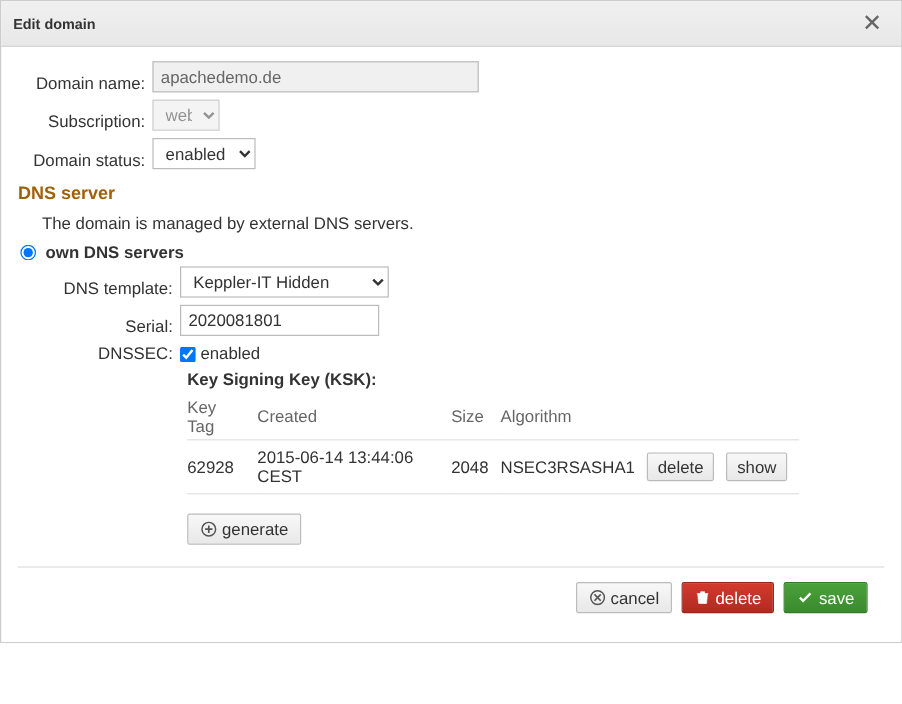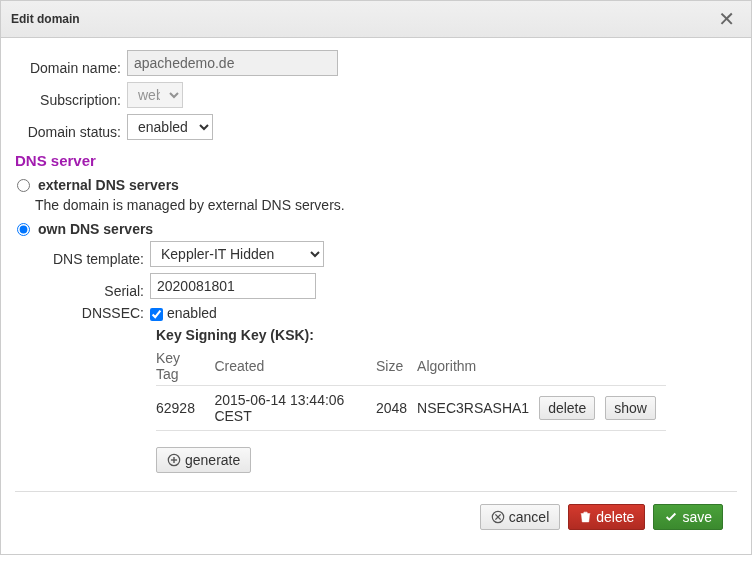--- a/index.html
+++ b/index.html
@@ -7,26 +7,26 @@
 .dialog { width: 752px; border: 1px solid #ccc; background: #fff; }
 .titlebar { display: flex; justify-content: space-between; align-items: center; background: linear-gradient(#f0f0f0, #e8e8e8); border-bottom: 1px solid #ccc; padding: 6px 10px; }
 .titlebar h2 { font-size: 12px; font-weight: bold; color: #333; }
 .close-btn { background: none; border: none; font-size: 20px; color: #666; cursor: pointer; padding: 0 6px; }
 .content { padding: 12px 14px 18px 14px; }
 .row { display: flex; align-items: flex-end; margin-bottom: 6px; }
 .label-col { width: 112px; text-align: right; padding-right: 6px; color: #333; }
 .label-col-wide { width: 135px; text-align: right; padding-right: 6px; color: #333; }
 input[type=text], select { border: 1px solid #bbb; padding: 3px 6px; font-size: 14px; height: 26px; background: #fff; color: #333; }
 input[disabled], select[disabled] { background: #f0f0f0; color: #666; }
-input[disabled] { width: 211px; }
+input[disabled] { width: 272px; }
 select.small { width: 56px; }
 select.status { width: 86px; }
 select.template { width: 174px; }
 input.serial { width: 166px; }
-.section-head { font-weight: bold; font-size: 15px; margin: 12px 0 8px 0; color: #a21caf; }
+.section-head { font-weight: bold; font-size: 15px; margin: 12px 0 8px 0; color: #a16207; }
 .radio-row { display: flex; align-items: center; margin-bottom: 4px; }
 .radio-row input[type=radio] { margin-left: 2px; margin-right: 8px; }
 .radio-row label { font-weight: bold; color: #333; }
 .hint { margin-left: 20px; color: #333; margin-bottom: 8px; }
 .sub { margin-left: 0; }
 .chk { margin-right: 4px; }
 .ksk-wrap { margin-left: 141px; max-width: 510px; }
 .ksk-title { font-weight: bold; margin-bottom: 4px; }
 table { border-collapse: collapse; width: 100%; }
 th { text-align: left; font-weight: normal; color: #666; padding: 3px 10px 3px 0; }
@@ -68,24 +68,20 @@
 
     <div class="row">
       <div class="label-col">Domain status:</div>
       <select class="status">
         <option>enabled</option>
       </select>
     </div>
 
     <div class="section-head">DNS server</div>
 
-    <div class="radio-row">
-      <input type="radio" name="dnsmode" style="">
-      <label>external DNS servers</label>
-    </div>
     <div class="hint">The domain is managed by external DNS servers.</div>
 
     <div class="radio-row">
       <input type="radio" name="dnsmode" checked="" style="">
       <label>own DNS servers</label>
     </div>
 
     <div class="sub">
       <div class="row">
         <div class="label-col-wide">DNS template:</div>

